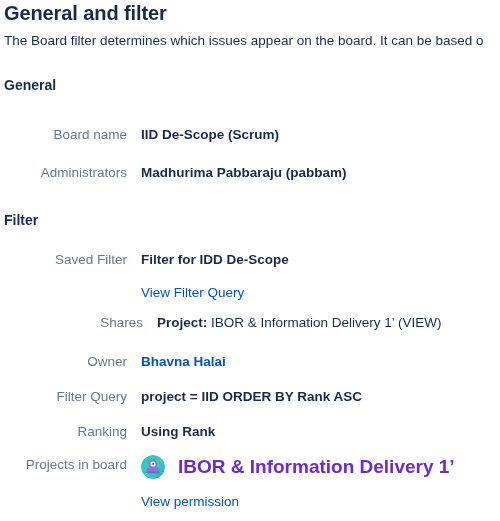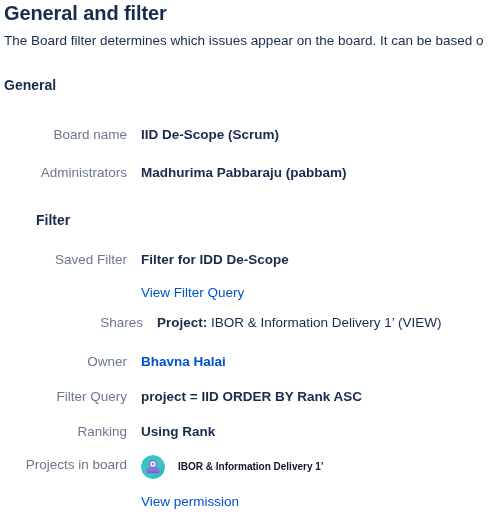--- a/index.html
+++ b/index.html
@@ -54,21 +54,21 @@
   .section-heading {
     position: absolute;
     left: 4px;
     font-size: 14px;
     line-height: 16px;
     font-weight: 700;
     color: #172B4D;
     white-space: nowrap;
   }
   .section-general { top: 77px; }
-  .section-filter  { top: 212px; margin-left: 32px; }
+  .section-filter  { top: 212px; }
 
   
   .prop-row {
     position: absolute;
     left: 0;
     width: 500px;
     display: flex;
     align-items: flex-start;
   }
 
@@ -139,24 +139,24 @@
   }
   .project-avatar {
     width: 24px;
     height: 24px;
     flex: 0 0 24px;
     border-radius: 50%;
     margin-right: 13px;
     display: block;
   }
   .project-name {
-    font-size: 10px;
+    font-size: 19px;
     line-height: 20px;
     font-weight: 700;
-    color: #0f172a;
+    color: #6d28d9;
     white-space: nowrap;
   }
 </style>
 </head>
 <body>
 
 <div class="page">
 
   <div class="page-title">General and filter</div>
 

